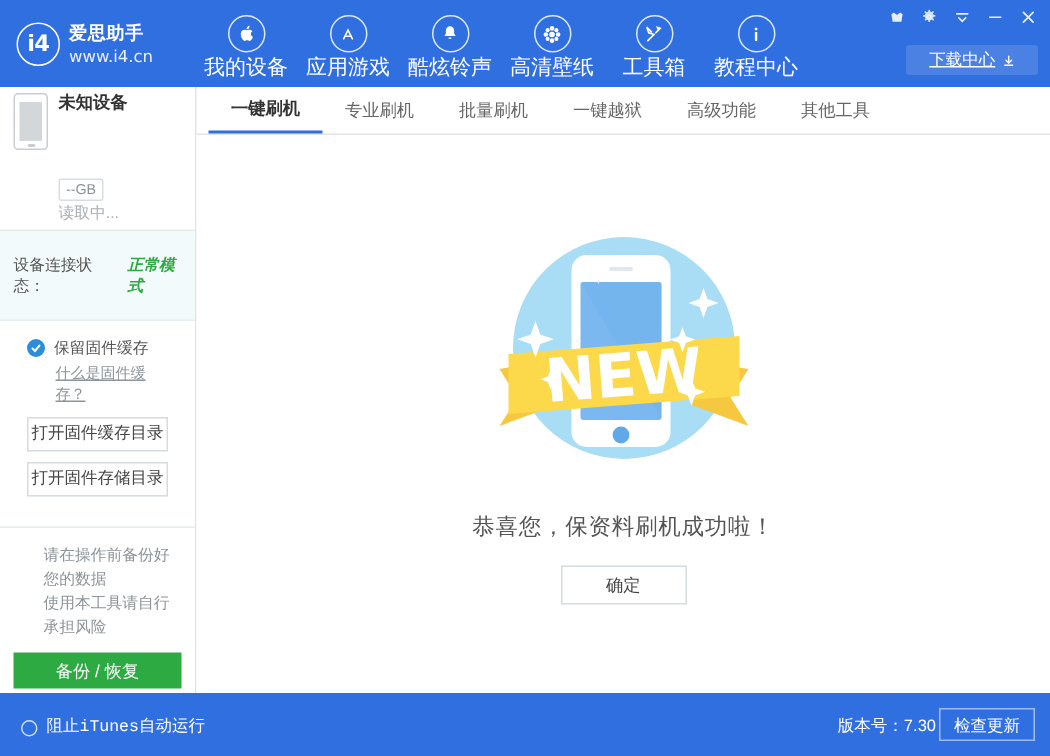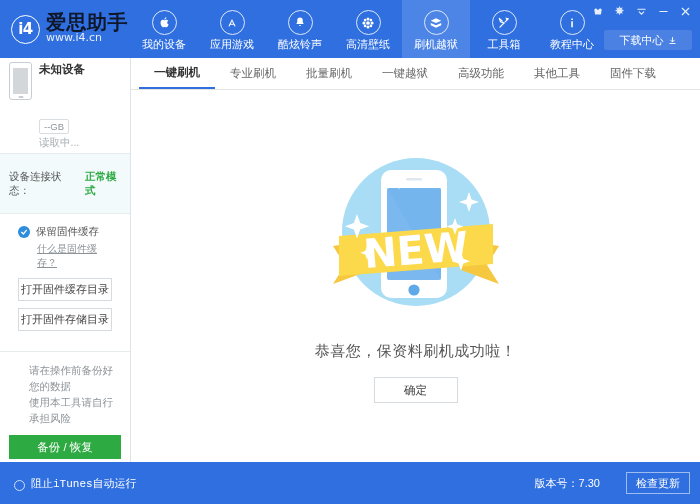--- a/index.html
+++ b/index.html
@@ -33,21 +33,21 @@
     display: flex; align-items: center; justify-content: center;
     flex: 0 0 auto;
   }
   .logo-circle span {
     color: #ffffff; font-size: 15px; font-weight: bold;
     font-family: "DejaVu Sans", sans-serif;
     letter-spacing: -0.5px; line-height: 1;
   }
   .logo-text { margin-left: 6px; }
   .logo-name {
-    color: #0f172a; font-size: 20px; font-weight: bold;
+    color: #ffffff; font-size: 12px; font-weight: bold;
     letter-spacing: 0.5px; line-height: 17px;
   }
   .logo-url {
     color: #e8eefc; font-size: 11px; line-height: 13px;
     font-family: "DejaVu Sans", sans-serif;
   }
 
   .nav { display: flex; height: 58px; }
   .nav-item {
     width: 68px; height: 58px;
@@ -59,21 +59,21 @@
   .nav-item.active { background: #4d85e6; }
   .nav-ico {
     width: 25px; height: 25px; border-radius: 50%;
     border: 1.5px solid #dce8fb;
     display: flex; align-items: center; justify-content: center;
     color: #ffffff;
     margin-bottom: 3px;
   }
   .nav-ico svg { display: block; }
   .nav-label {
-    color: #ffffff; font-size: 11px; line-height: 12px;
+    color: #ffffff; font-size: 14px; line-height: 12px;
     white-space: nowrap;
   }
 
   .win-area {
     position: absolute; right: 0; top: 0;
     width: 130px; height: 58px;
   }
   .win-btns {
     position: absolute; right: 8px; top: 5px;
     display: flex; align-items: center; gap: 9px;
@@ -86,21 +86,21 @@
   .dl-btn {
     position: absolute; right: 8px; top: 30px;
     width: 88px; height: 20px;
     background: #4a81e3;
     border-radius: 2px;
     display: flex; align-items: center; justify-content: center;
     gap: 4px;
     cursor: pointer;
   }
   .dl-btn span {
-    color: #ffffff; font-size: 11px; line-height: 12px;
+    color: #ffffff; font-size: 11px; line-height: 12px; text-decoration: underline;
   }
 
   
   .tabbar {
     position: absolute; top: 58px; left: 131px;
     width: 569px; height: 32px;
     background: #ffffff;
     border-bottom: 1px solid #e3e3e3;
     display: flex; align-items: stretch;
     padding-left: 8px;
@@ -164,21 +164,21 @@
     margin-top: 41px;
   }
   .dev-status { font-size: 10.5px; color: #a8aeb3; line-height: 13px; }
 
   .conn-row {
     display: flex; align-items: center;
     font-size: 10.5px; color: #555555;
     padding: 12px 0 11px 0;
     justify-content: center;
   }
-  .conn-val { color: #2eaa42; font-weight: bold; margin-left: 13px; }
+  .conn-val { color: #2eaa42; font-weight: bold; margin-left: 13px; font-style: italic; }
 
   .opt-row {
     display: flex; align-items: center; gap: 6px;
     font-size: 10.5px; color: #555555;
     padding: 11px 0 11px 2px;
     cursor: pointer;
   }
   .radio-o {
     width: 11px; height: 11px; border-radius: 50%;
     border: 1.3px solid #b7bec4; background: #fff;
@@ -271,21 +271,21 @@
     cursor: pointer;
     font-family: Liberation Mono, monospace;
   }
   .radio-w {
     width: 11px; height: 11px; border-radius: 50%;
     border: 1.3px solid #cfe0fa;
     flex: 0 0 auto;
   }
   .foot-right {
     position: absolute; right: 10px;
-    display: flex; align-items: center; gap: 26px;
+    display: flex; align-items: center; gap: 2px;
   }
   .ver { font-size: 11px; color: #ffffff; }
   .upd-btn {
     width: 64px; height: 22px;
     border: 1px solid #9dbdf2; background: transparent;
     color: #ffffff; font-size: 11px;
     cursor: pointer;
     font-family: "Liberation Sans", sans-serif;
   }
 </style>
@@ -347,29 +347,20 @@
               <circle cx="19" cy="12" r="2.6"></circle>
             <circle cx="7" cy="7" r="2.3"></circle>
               <circle cx="17" cy="7" r="2.3"></circle>
             <circle cx="7" cy="17" r="2.3"></circle>
               <circle cx="17" cy="17" r="2.3"></circle>
           </svg>
         </div>
         <div class="nav-label">高清壁纸</div>
       </div>
 
-      <div class="nav-item active">
-        <div class="nav-ico">
-          <svg width="14" height="14" viewBox="0 0 24 24" fill="#ffffff">
-            <path d="M3 8l9-4 9 4-9 4-9-4z"></path>
-            <path d="M3 12l9 4 9-4v4l-9 4-9-4v-4z"></path>
-          </svg>
-        </div>
-        <div class="nav-label">刷机越狱</div>
-      </div>
 
       <div class="nav-item">
         <div class="nav-ico">
           <svg width="14" height="14" viewBox="0 0 24 24" fill="none" stroke="#ffffff" stroke-width="2" stroke-linecap="round">
             <path d="M5 19l7-7"></path>
               <path d="M14 10l5-5m0 0l-3-1 1 3z"></path>
             <path d="M5 5l4 4"></path>
               <path d="M4 4l2 6 6 2"></path>
           </svg>
         </div>
@@ -431,21 +422,20 @@
     </div>
   </div>
 
   <div class="tabbar">
     <div class="tab active">一键刷机</div>
     <div class="tab">专业刷机</div>
     <div class="tab">批量刷机</div>
     <div class="tab">一键越狱</div>
     <div class="tab">高级功能</div>
     <div class="tab">其他工具</div>
-    <div class="tab">固件下载</div>
   </div>
 
   <div class="sidebar">
 
     <div class="sb-sec">
       <div class="device-row">
         <div class="phone-ico"></div>
         <div>
           <div class="dev-name">未知设备</div>
           <div class="dev-cap">--GB</div>

